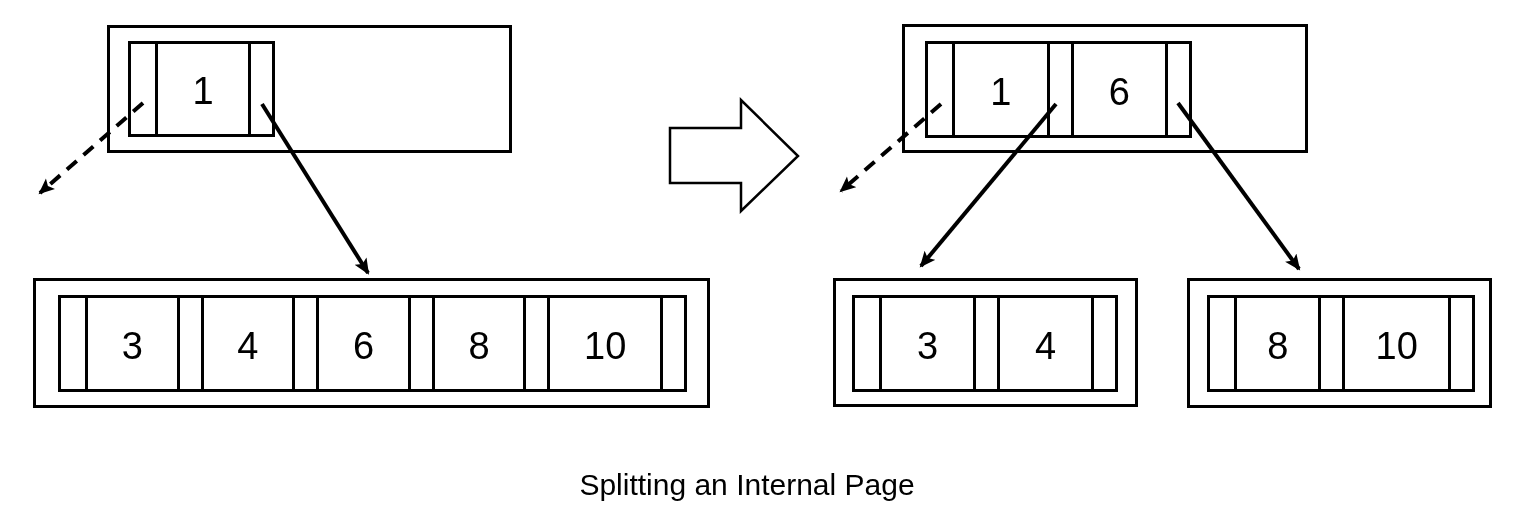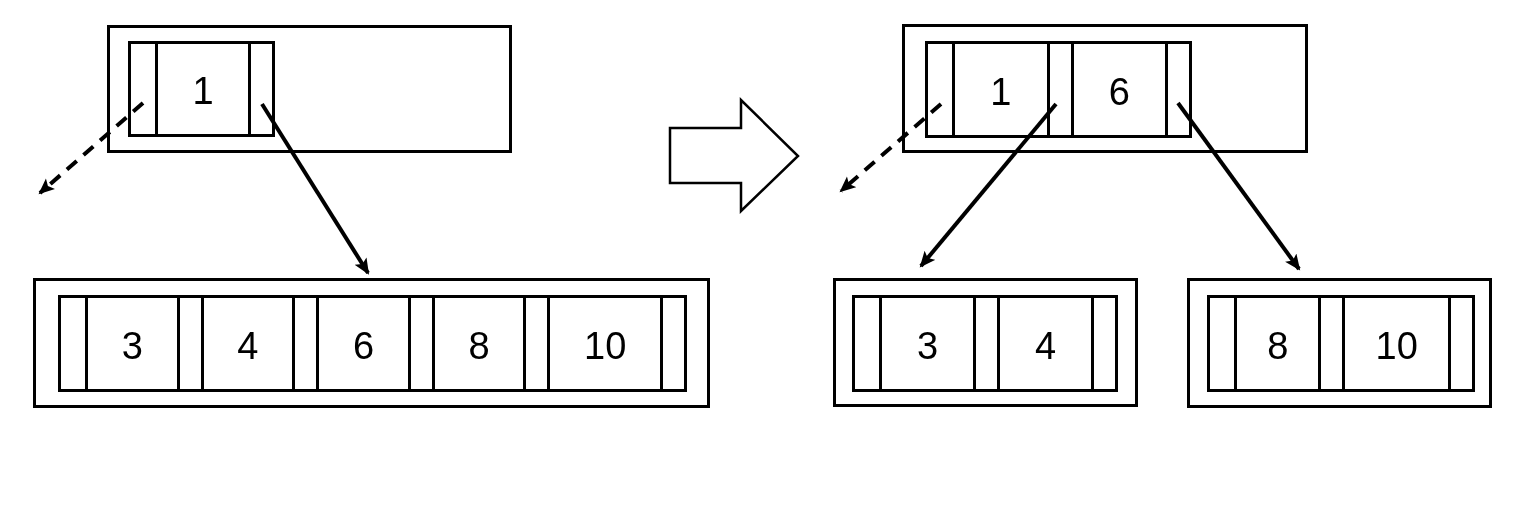--- a/index.html
+++ b/index.html
@@ -138,14 +138,15 @@
 
     <line x1="143" y1="103" x2="40" y2="193" stroke="#000000" stroke-width="4" stroke-dasharray="13 9" marker-end="url(#ah)"></line>
 
     <line x1="941" y1="104" x2="841" y2="191" stroke="#000000" stroke-width="4" stroke-dasharray="13 9" marker-end="url(#ah)"></line>
 
     <line x1="1056" y1="104" x2="921" y2="266" stroke="#000000" stroke-width="4" marker-end="url(#ah)"></line>
 
     <line x1="1178" y1="103" x2="1299" y2="269" stroke="#000000" stroke-width="4" marker-end="url(#ah)"></line>
   </svg>
 
+  <div id="caption">Splitting an Internal Page</div>
 
 </div>
 
 </body></html>

